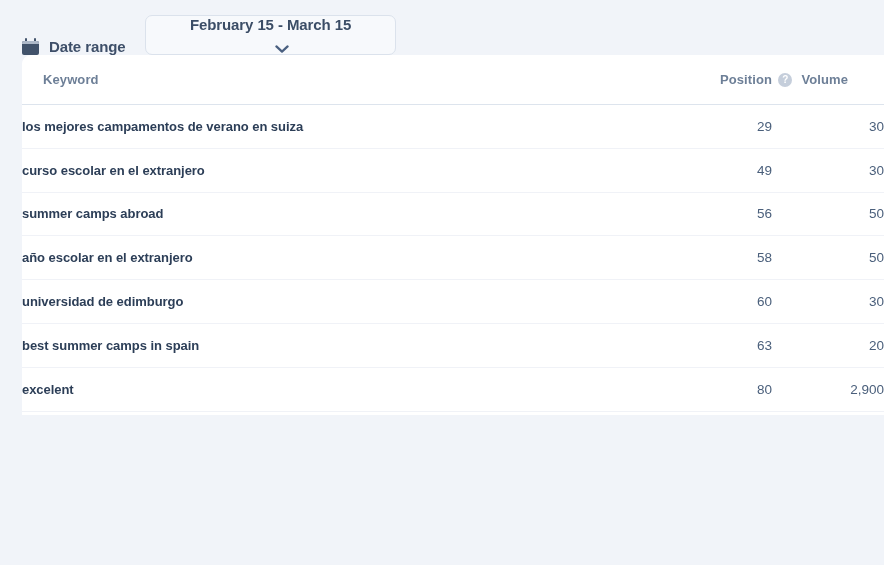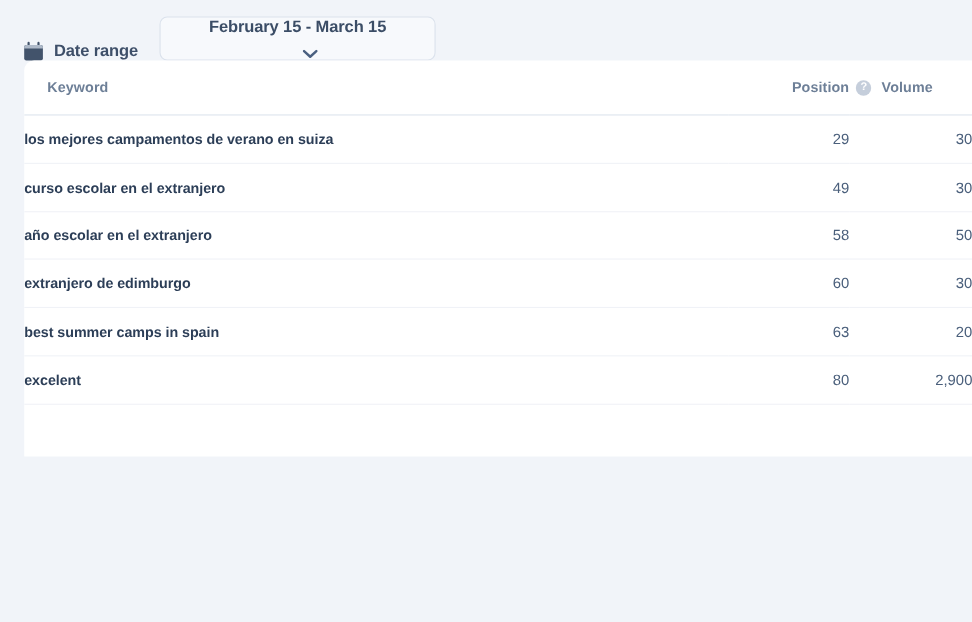--- a/index.html
+++ b/index.html
@@ -271,26 +271,31 @@
           <td class="c-keyword">los mejores campamentos de verano en suiza</td>
           <td class="c-position">29</td>
           <td class="c-volume">30</td>
         </tr>
         <tr>
           <td class="c-keyword">curso escolar en el extranjero</td>
           <td class="c-position">49</td>
           <td class="c-volume">30</td>
         </tr>
         <tr>
+          <td class="c-keyword">summer camps abroad</td>
+          <td class="c-position">56</td>
+          <td class="c-volume">50</td>
+        </tr>
+        <tr>
           <td class="c-keyword">año escolar en el extranjero</td>
           <td class="c-position">58</td>
           <td class="c-volume">50</td>
         </tr>
         <tr>
-          <td class="c-keyword">extranjero de edimburgo</td>
+          <td class="c-keyword">universidad de edimburgo</td>
           <td class="c-position">60</td>
           <td class="c-volume">30</td>
         </tr>
         <tr>
           <td class="c-keyword">best summer camps in spain</td>
           <td class="c-position">63</td>
           <td class="c-volume">20</td>
         </tr>
         <tr>
           <td class="c-keyword">excelent</td>

